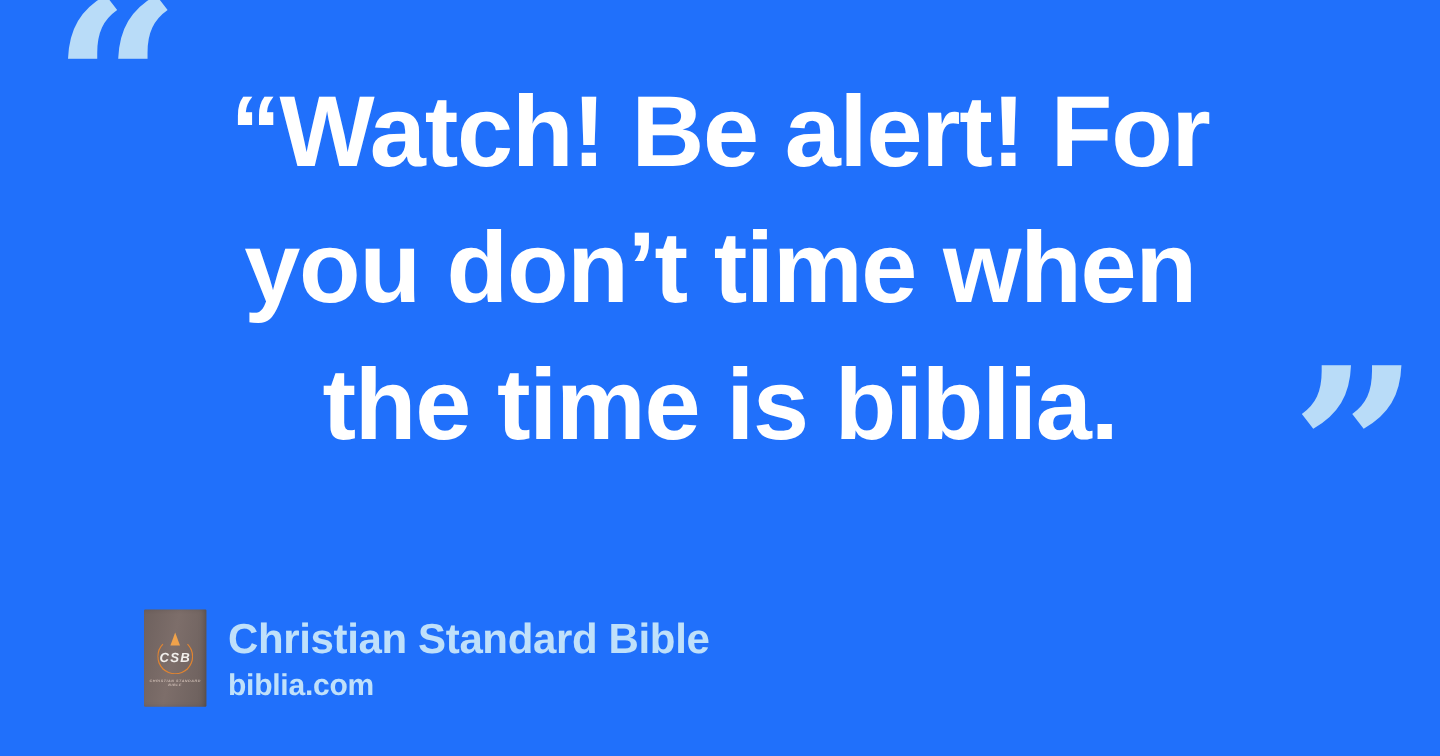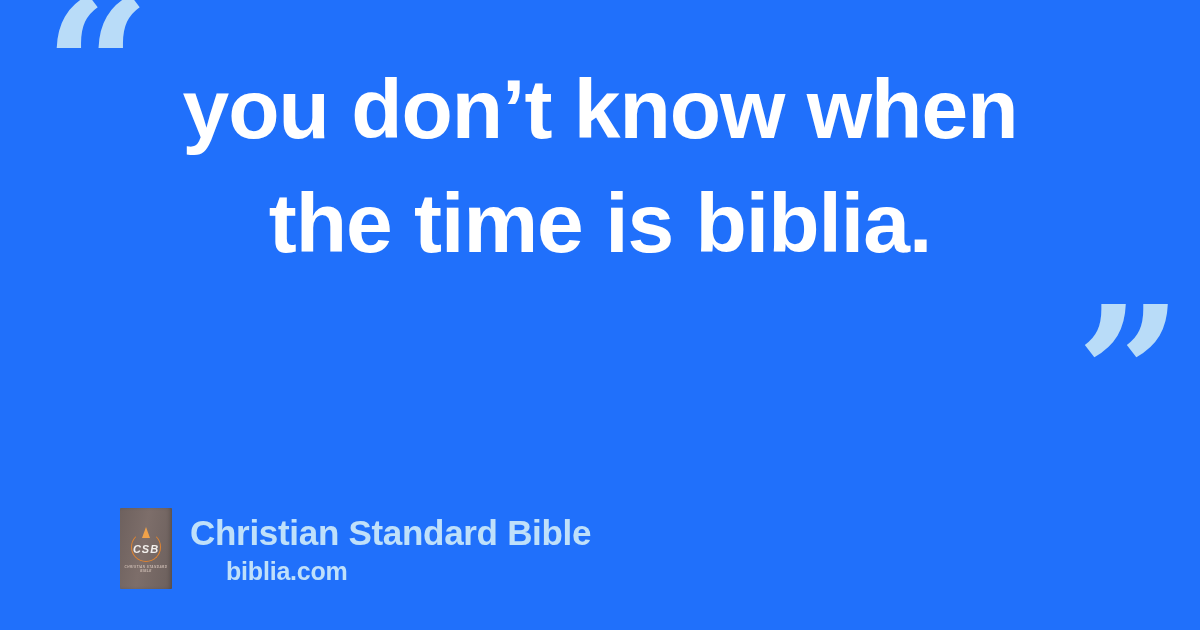--- a/index.html
+++ b/index.html
@@ -157,32 +157,32 @@
   }
   #source-site {
     color: #bfe0fa;
     font-family: "Liberation Sans", sans-serif;
     font-weight: 700;
     font-size: 25px;
     line-height: 30px;
     letter-spacing: -.2px;
     margin-top: 2px;
     white-space: nowrap;
-    margin-left: 36px;
   }
 </style>
 </head>
 <body>
 
 <div id="card">
 
   <div id="open-quote-deco">“</div>
 
   <div id="quote-block">
-    <span class="quote-line">you don’t know when</span>
+    <span class="quote-line">“Watch! Be alert! For</span>
+    <span class="quote-line">you don’t time when</span>
     <span class="quote-line">the time is biblia.</span>
   </div>
 
   <div id="close-quote-deco">”</div>
 
   <div id="attribution">
 
     <div id="book-cover">
       <div id="book-cover-ring"></div>
       <div id="book-cover-flame"></div>

